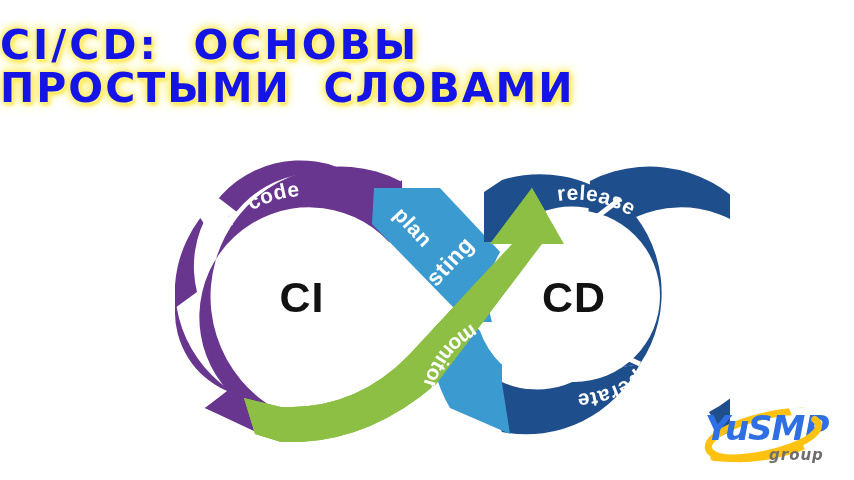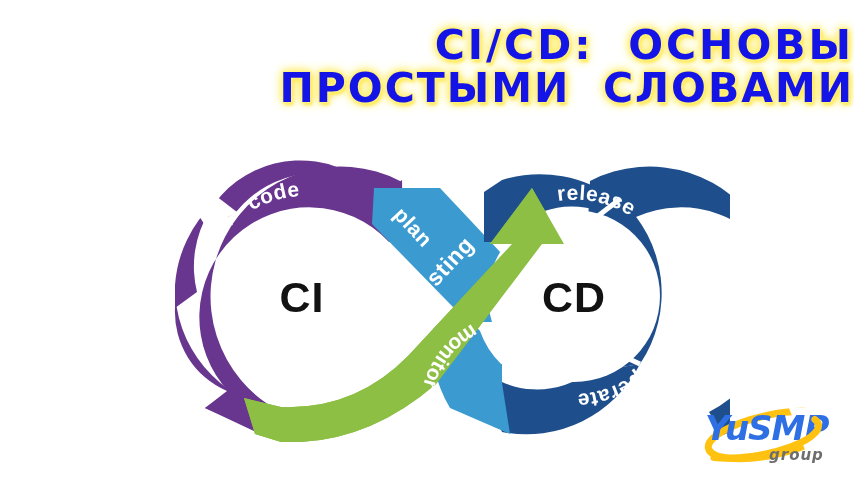--- a/index.html
+++ b/index.html
@@ -6,21 +6,21 @@
   body{
     width:854px;height:480px;background:#ffffff;overflow:hidden;
     font-family:"Liberation Sans","DejaVu Sans",sans-serif;
     position:relative;
   }
   #slide{position:absolute;inset:0;background:#ffffff;}
 
   
   .title-block{
     position:absolute;left:0;top:24px;width:854px;
-    text-align:right;
+    text-align:left;
     line-height:1.06;
     pointer-events:none;
   }
   .title-line{
     display:block;
     font-family:"DejaVu Sans","Liberation Sans",sans-serif;
     font-weight:bold;
     font-size:41px;
     letter-spacing:3px;
     color:#1414E6;

